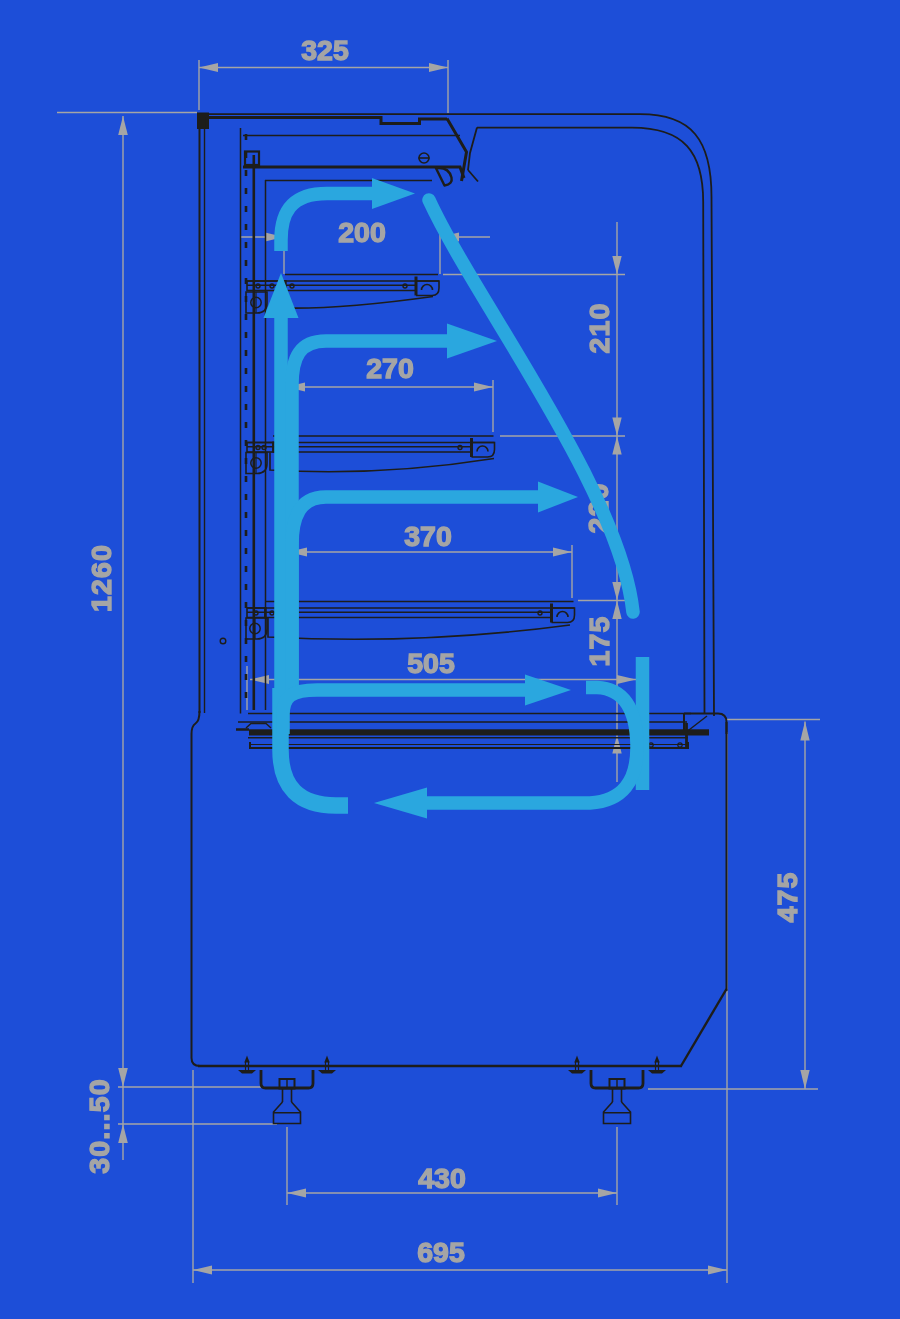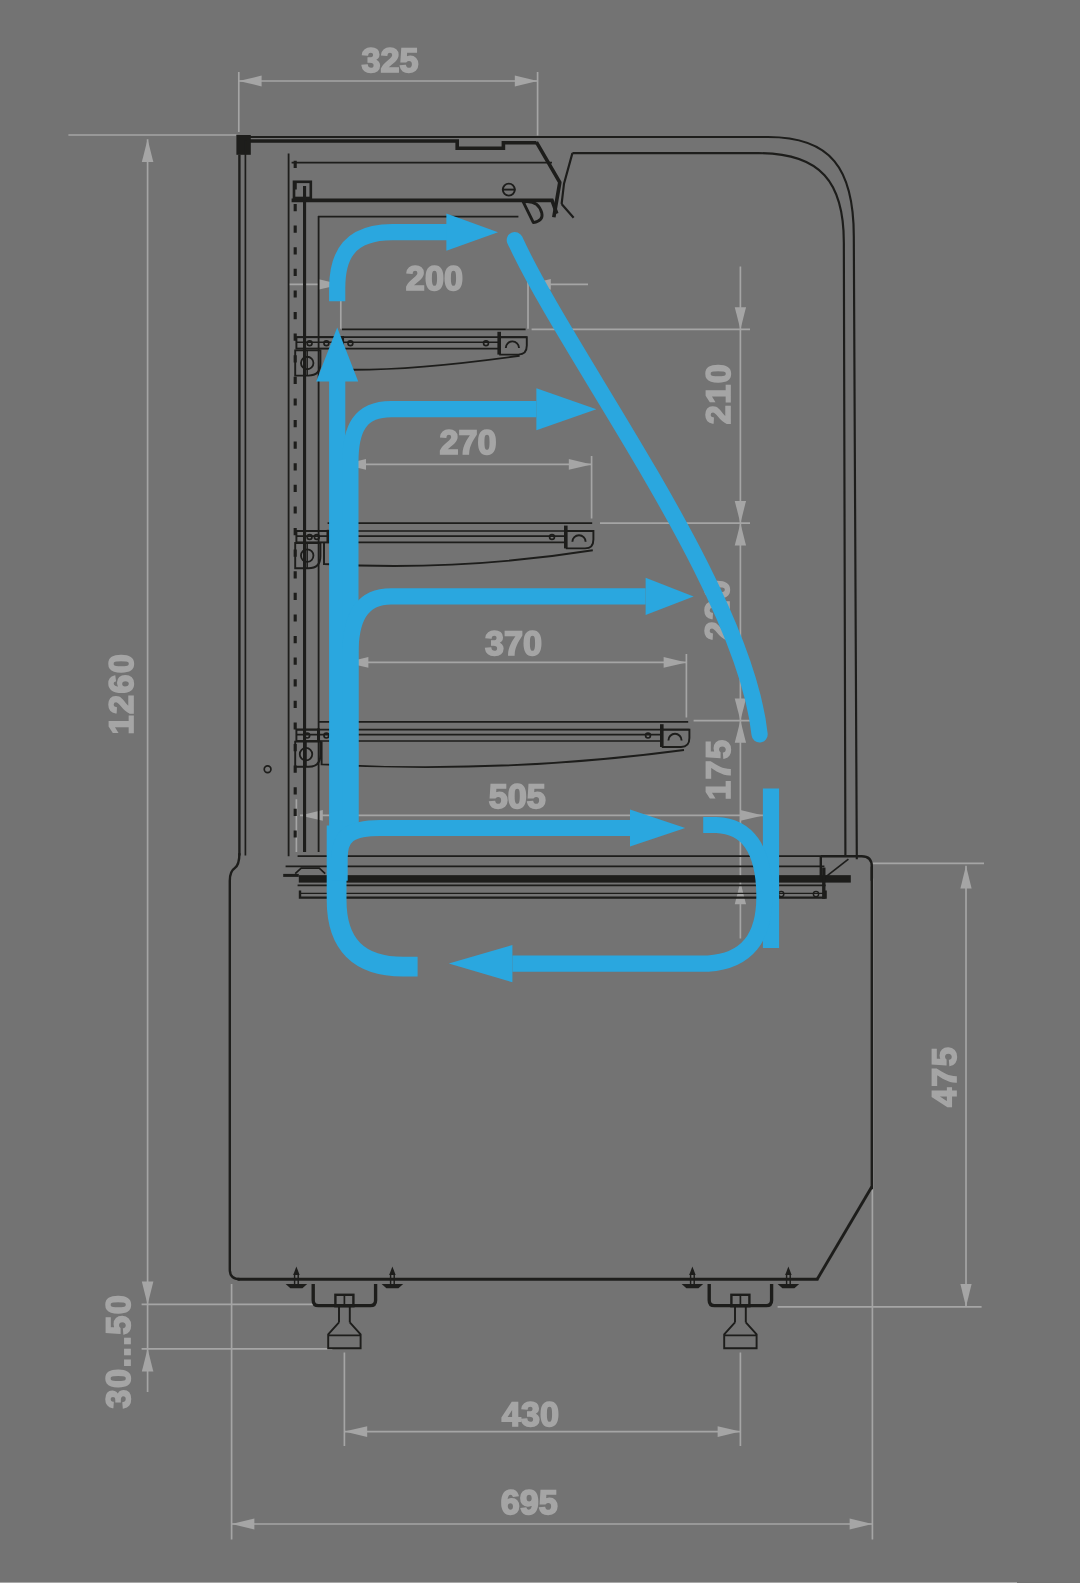--- a/index.html
+++ b/index.html
@@ -1,16 +1,16 @@
 <!DOCTYPE html>
 <html><head>
 <meta charset="utf-8">
 <style>
   html,body{margin:0;padding:0;background:#ffffff;}
-  .wrap{width:900px;height:1319px;position:relative;background:#737373;overflow:hidden;}
+  .wrap{width:900px;height:1319px;position:relative;background:#1d4ed8;overflow:hidden;}
   svg{display:block;}
   text{font-family:"Liberation Sans", sans-serif;font-weight:bold;fill:#a5a5a5;}
 </style>
 </head>
 <body>
 <div class="wrap">
 <svg width="900" height="1319" viewBox="0 0 900 1319">
 
 <g id="dims" stroke="#a5a5a5" stroke-width="1.4" fill="none">
 

